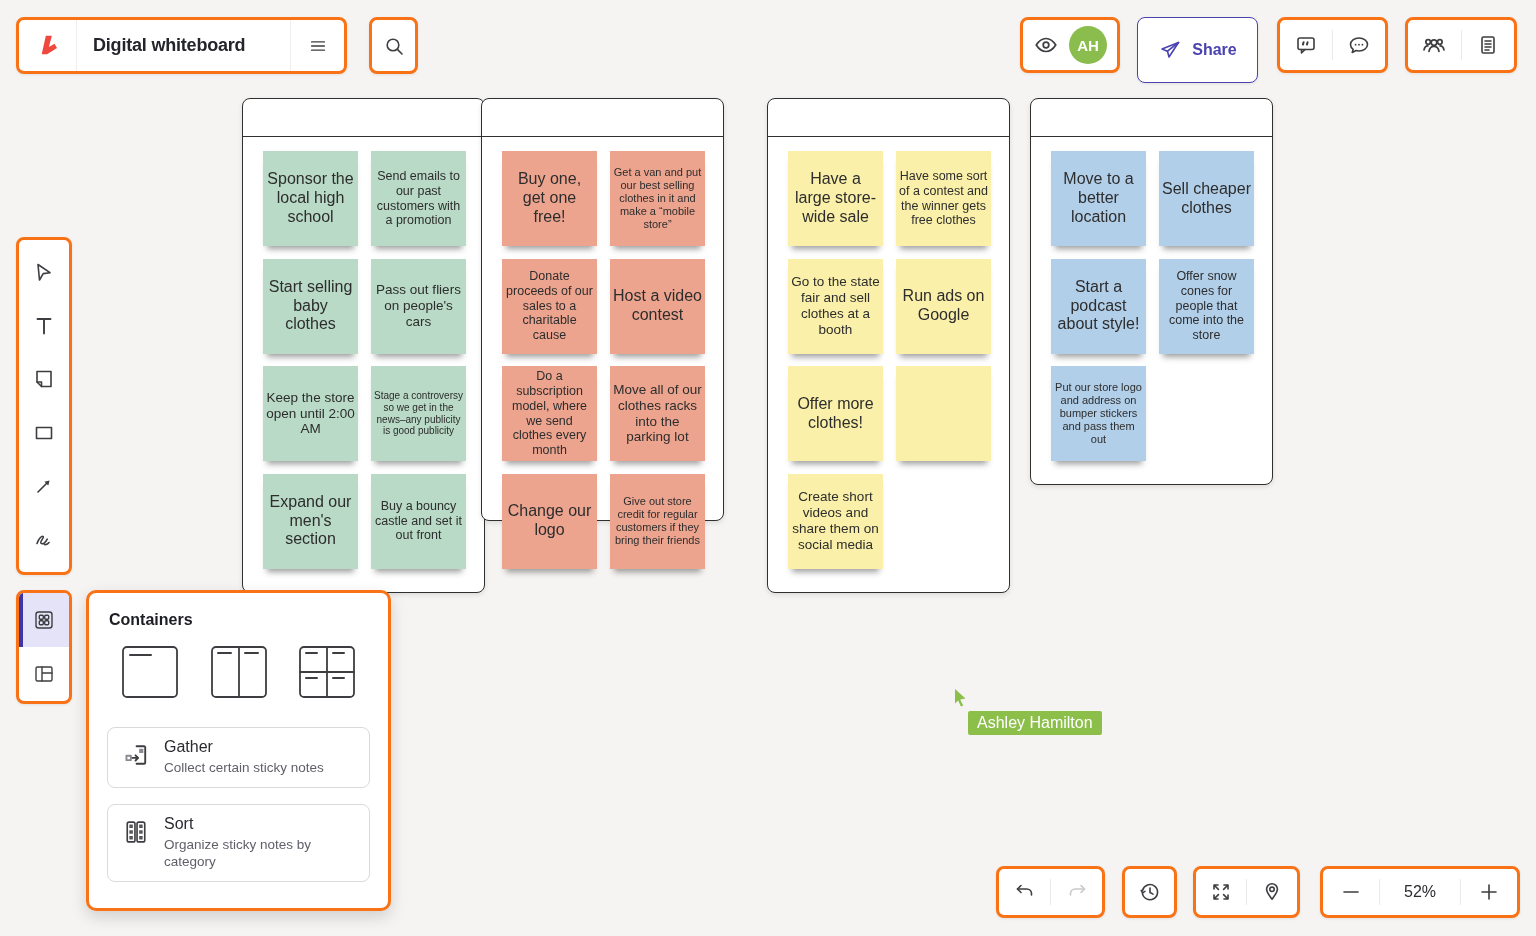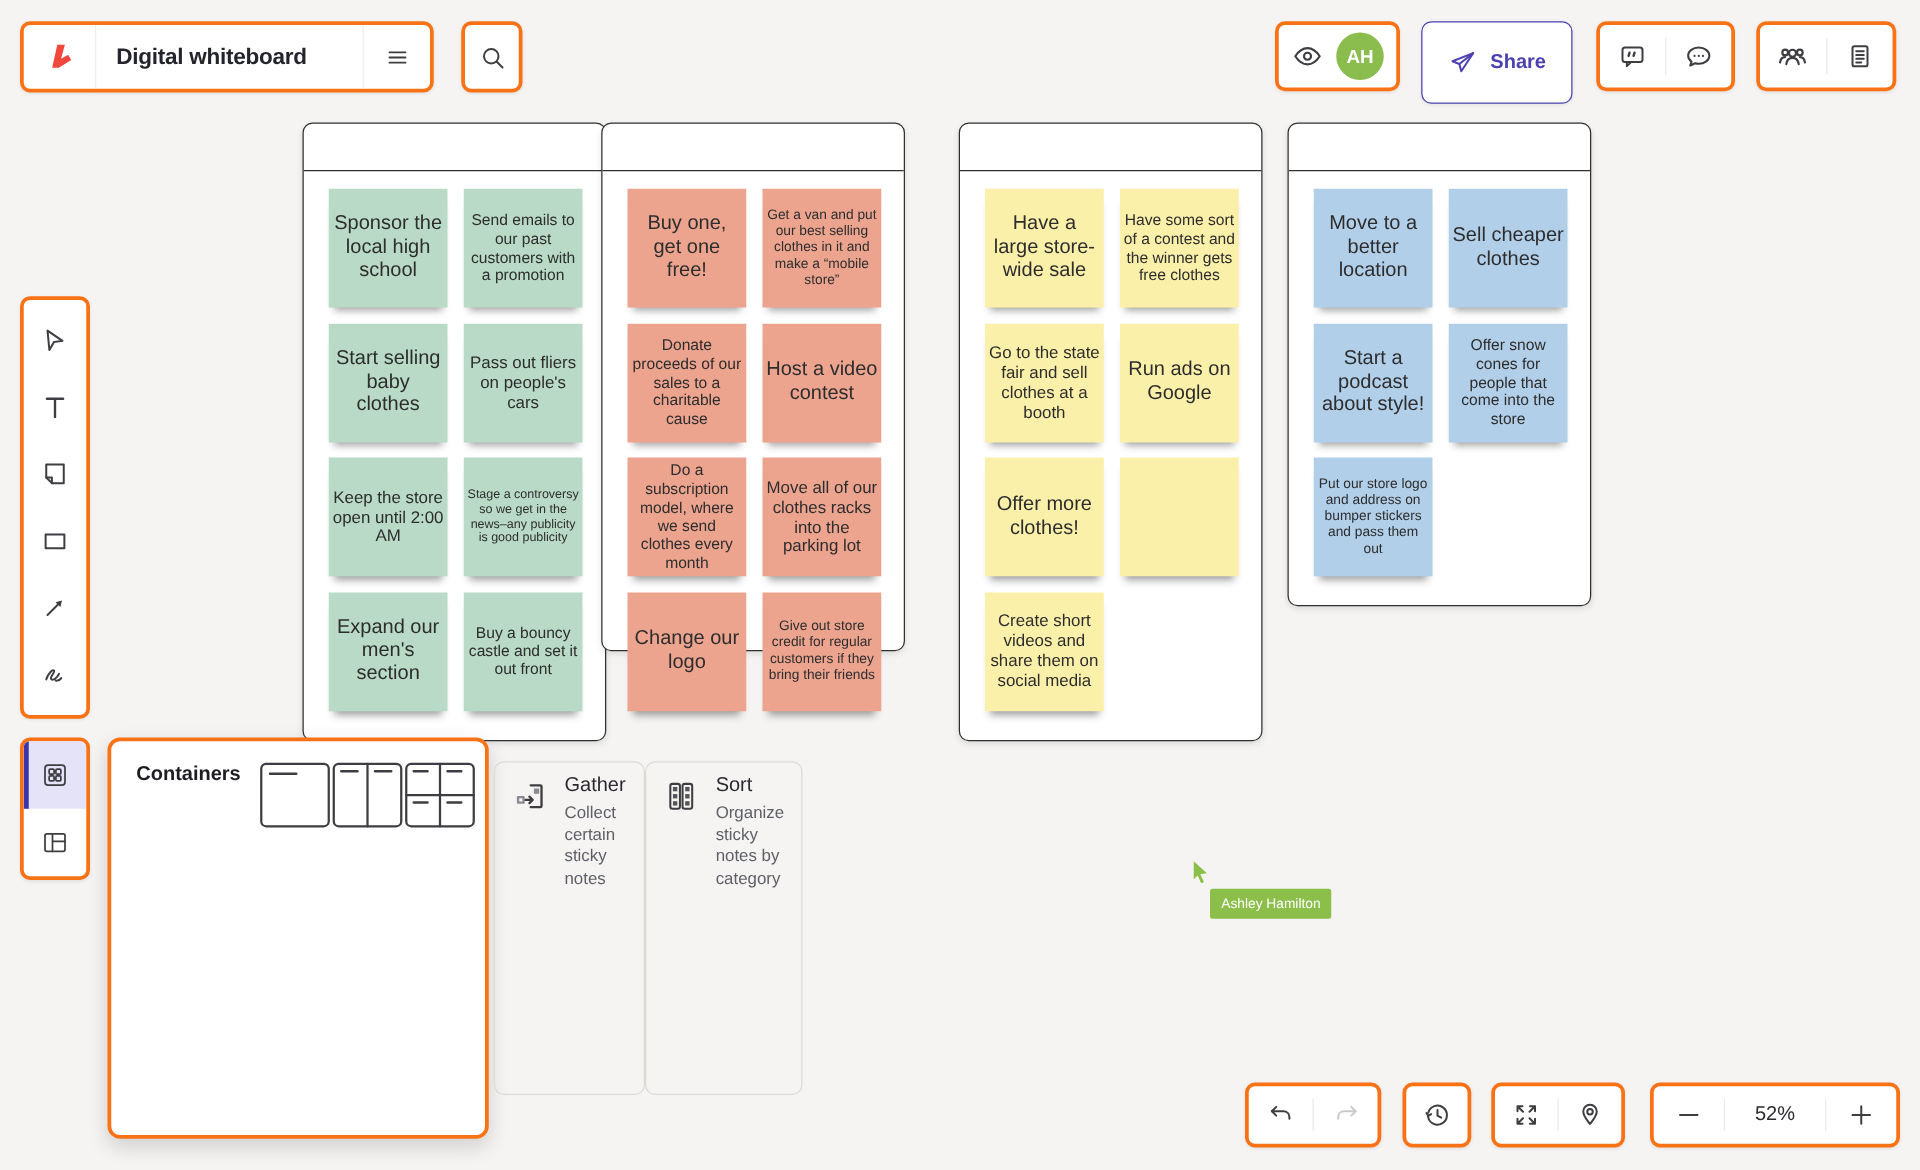--- a/index.html
+++ b/index.html
@@ -38,21 +38,21 @@
   
   .tool-rail { left:16px; top:237px; width:56px; height:338px; flex-direction:column; justify-content:space-evenly; }
   .tool-rail .icbtn { width:40px; height:40px; border-radius:6px; }
   .tool-rail2 { left:16px; top:590px; width:56px; height:114px; flex-direction:column; overflow:hidden; padding:0; }
   .rail2-btn { position:relative; width:100%; height:57px; display:flex; align-items:center; justify-content:center; cursor:pointer; }
   .rail2-btn.active { background:#e5e3f8; }
   .active-bar { position:absolute; left:0; top:0; bottom:0; width:4px; background:#3d35a8; }
 
   
   .containers-panel { left:86px; top:590px; width:305px; height:321px; border-radius:10px;
-    box-shadow:0 6px 16px rgba(0,0,0,.15); align-items:stretch; padding:16px 18px; }
+    box-shadow:0 6px 16px rgba(0,0,0,.15); flex-direction:column; align-items:stretch; padding:16px 18px; }
   .panel-title { font-size:16px; font-weight:700; color:#1d1d24; margin:2px 0 16px 2px; }
   .type-row { display:flex; justify-content:space-between; padding:0 14px; margin-bottom:24px; }
   .type-btn { cursor:pointer; }
   .option-row { border:1px solid #dcdad7; border-radius:8px; padding:10px 14px; display:flex; gap:14px; align-items:flex-start; cursor:pointer; margin-bottom:16px; }
   .option-text .opt-label { font-size:16px; color:#2a2a30; margin-bottom:3px; }
   .option-text .opt-desc { font-size:13.5px; color:#5f5f68; line-height:1.3; }
 
   
   .board-container { position:absolute; width:243px; background:#fff;
     border:1.8px solid #303030; border-radius:8px; box-shadow:0 2px 5px rgba(0,0,0,.10); }
@@ -61,21 +61,21 @@
   .note { width:95px; height:95px; background:var(--note,#eee);
     display:flex; align-items:center; justify-content:center; text-align:center;
     padding:3px; overflow:hidden; color:#2d2d2d; line-height:1.18; cursor:pointer;
     box-shadow:0 7px 6px -4px rgba(40,40,40,.45); }
   .fs-xl { font-size:16px; } .fs-l { font-size:13.5px; } .fs-m { font-size:12.5px; }
   .fs-s { font-size:11px; } .fs-xs { font-size:10px; }
 
   
   .collab-cursor { position:absolute; left:950px; top:688px; }
   .collab-label { position:absolute; left:968px; top:711px; height:22px; padding:12px 9px;
-    background:#8cbf4a; color:#fff; font-size:11px; display:flex; align-items:center; border-radius:2px; }
+    background:#8cbf4a; color:#fff; font-size:16px; display:flex; align-items:center; border-radius:2px; }
 
   
   .undo-card { left:996px; top:866px; width:109px; height:52px; }
   .history-card { left:1122px; top:866px; width:55px; height:52px; justify-content:center; }
   .view-card { left:1193px; top:866px; width:107px; height:52px; }
   .zoom-card { left:1320px; top:866px; width:200px; height:52px; }
   .zoom-seg { width:56px; height:100%; display:flex; align-items:center; justify-content:center; cursor:pointer; }
   .zoom-pct { flex:1; text-align:center; font-size:16px; color:#2b2b30; }
   .ic-disabled { stroke:#c9c9c9; }
 </style>

